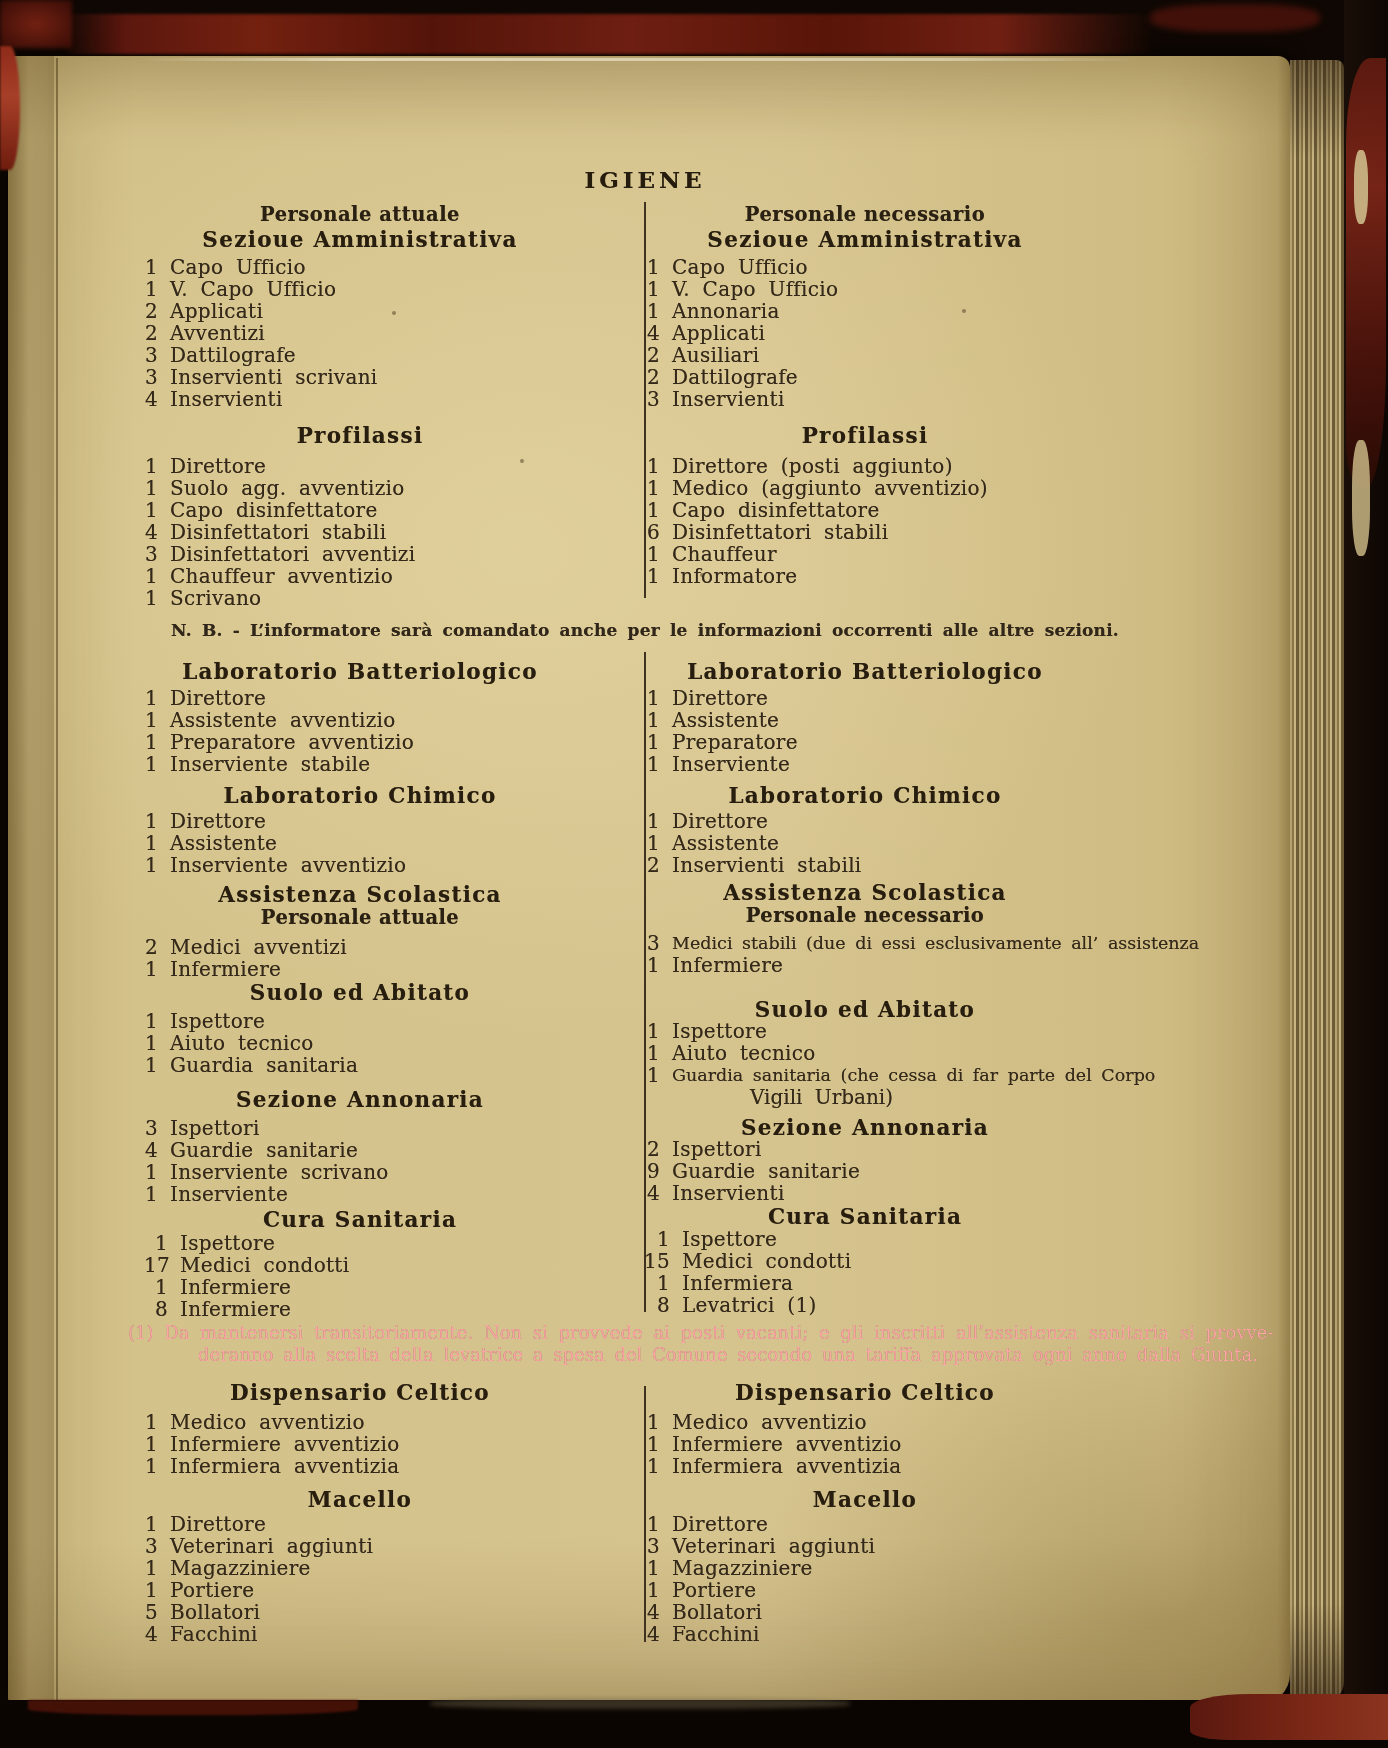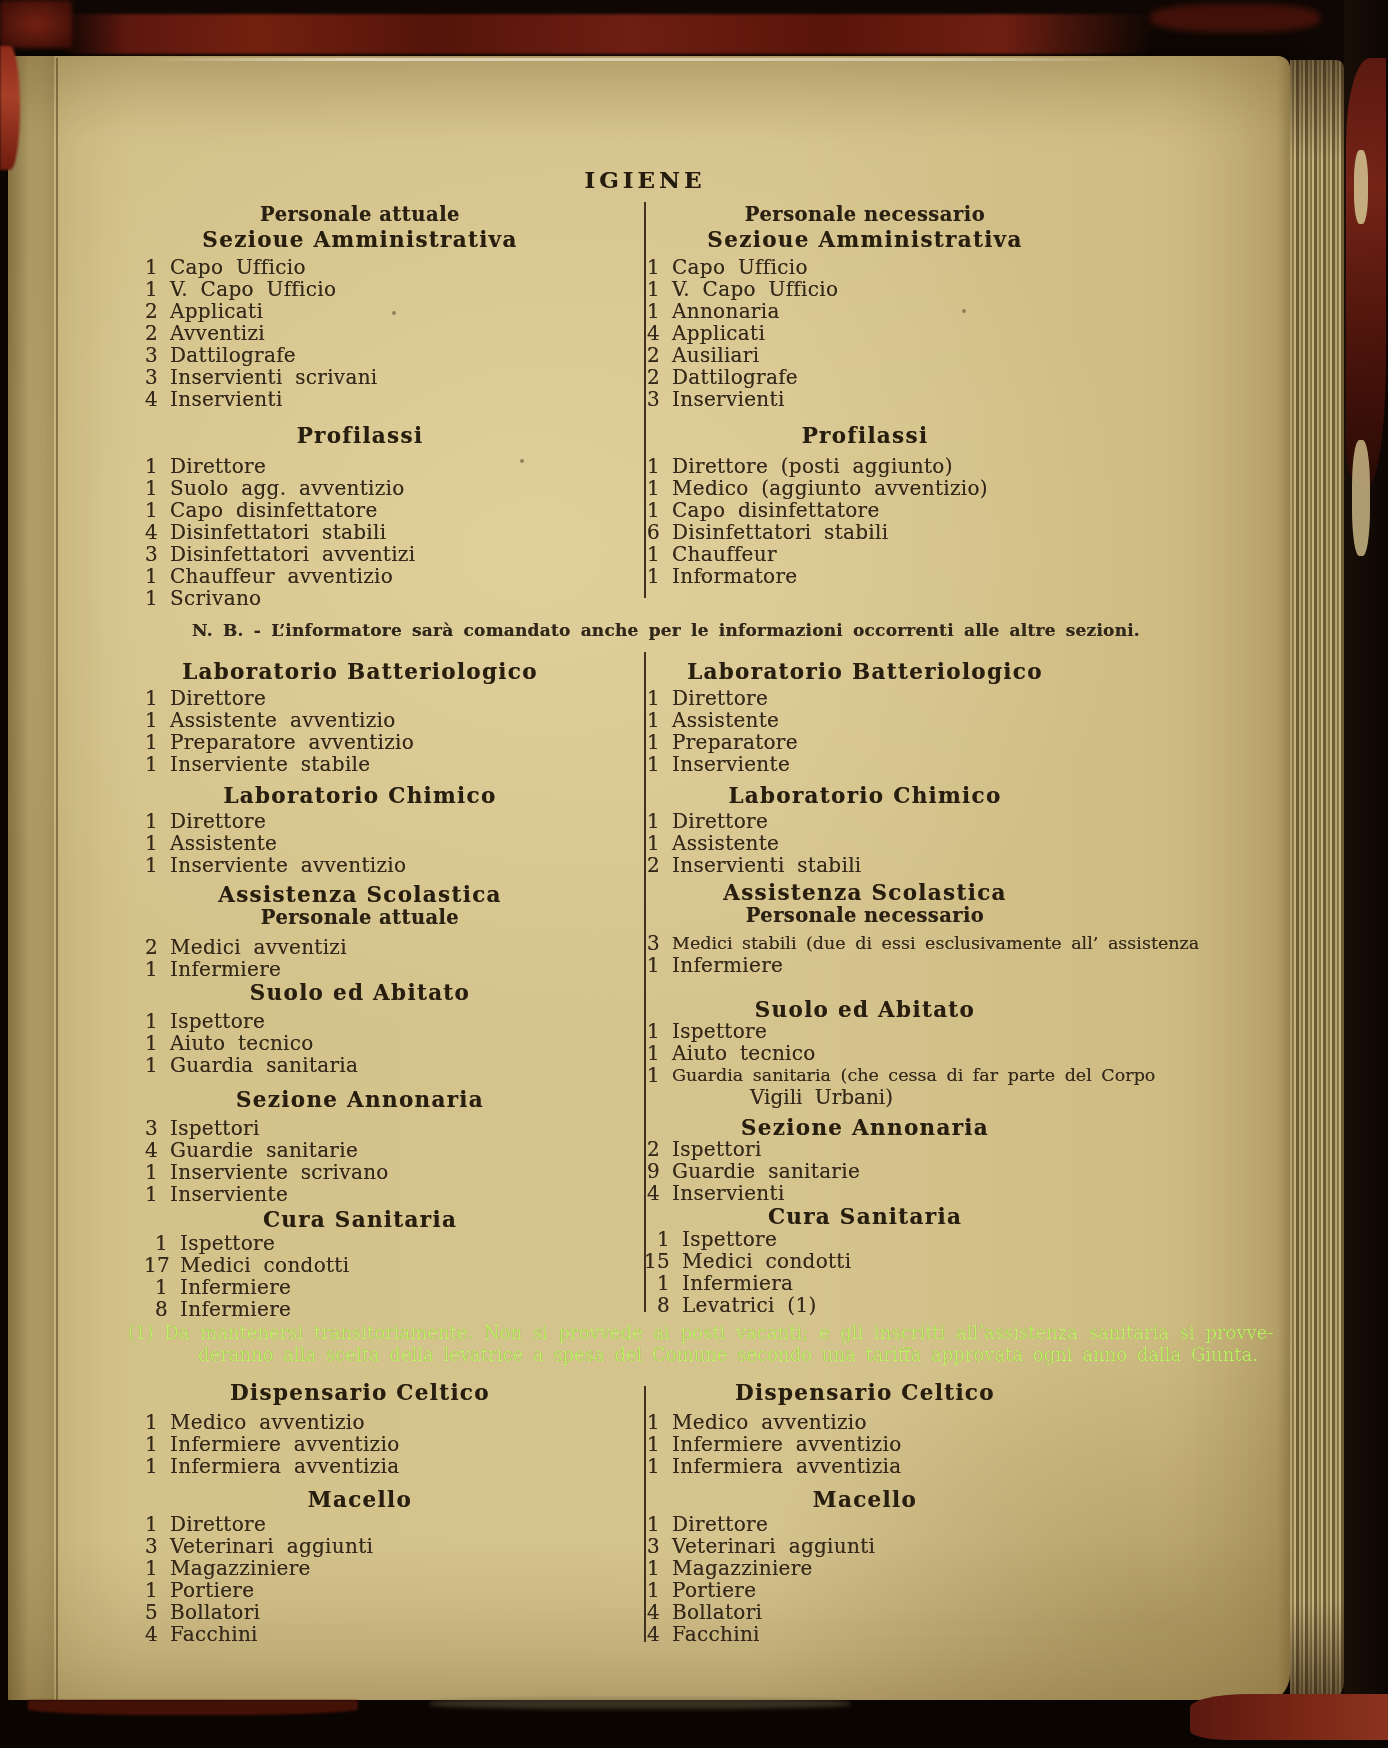--- a/index.html
+++ b/index.html
@@ -66,24 +66,24 @@
   .sec-title{position:absolute;width:520px;text-align:center;font-weight:bold;
     font-size:21.5px;letter-spacing:1.3px;color:#281e0f;white-space:nowrap;}
   .sec-sub{position:absolute;width:520px;text-align:center;font-weight:bold;
     font-size:19.5px;letter-spacing:.4px;color:#2b2113;}
   .items{position:absolute;}
   .item{display:flex;height:22px;line-height:22px;font-size:20px;letter-spacing:.3px;white-space:nowrap;}
   .item .num{text-align:right;margin-right:12px;}
   .item .label{word-spacing:6px;}
   .label.long{font-size:17.5px;letter-spacing:0;word-spacing:4px;}
   .cont{height:22px;line-height:22px;font-size:20px;word-spacing:6px;white-space:nowrap;}
-  .nb{position:absolute;left:150px;top:609px;width:990px;text-align:right;font-weight:bold;
+  .nb{position:absolute;left:150px;top:609px;width:990px;text-align:center;font-weight:bold;
     font-size:17px;letter-spacing:.2px;word-spacing:4px;color:#30261a;white-space:nowrap;}
   .footnote{position:absolute;left:128px;width:1060px;font-size:18px;line-height:21px;
-    color:#bef264;white-space:nowrap;}
+    color:#fca5a5;white-space:nowrap;}
   #footnote1{top:1311px;word-spacing:5px;}
   #footnote2{top:1333px;padding-left:70px;word-spacing:4px;}
   .speck{position:absolute;width:4px;height:4px;border-radius:50%;background:#4a3a1e;opacity:.5;}
 </style>
 </head>
 <body>
 
 <div id="paper"></div>
 <div id="paper-top-glint"></div>
 <div id="sliver-shade"></div>

